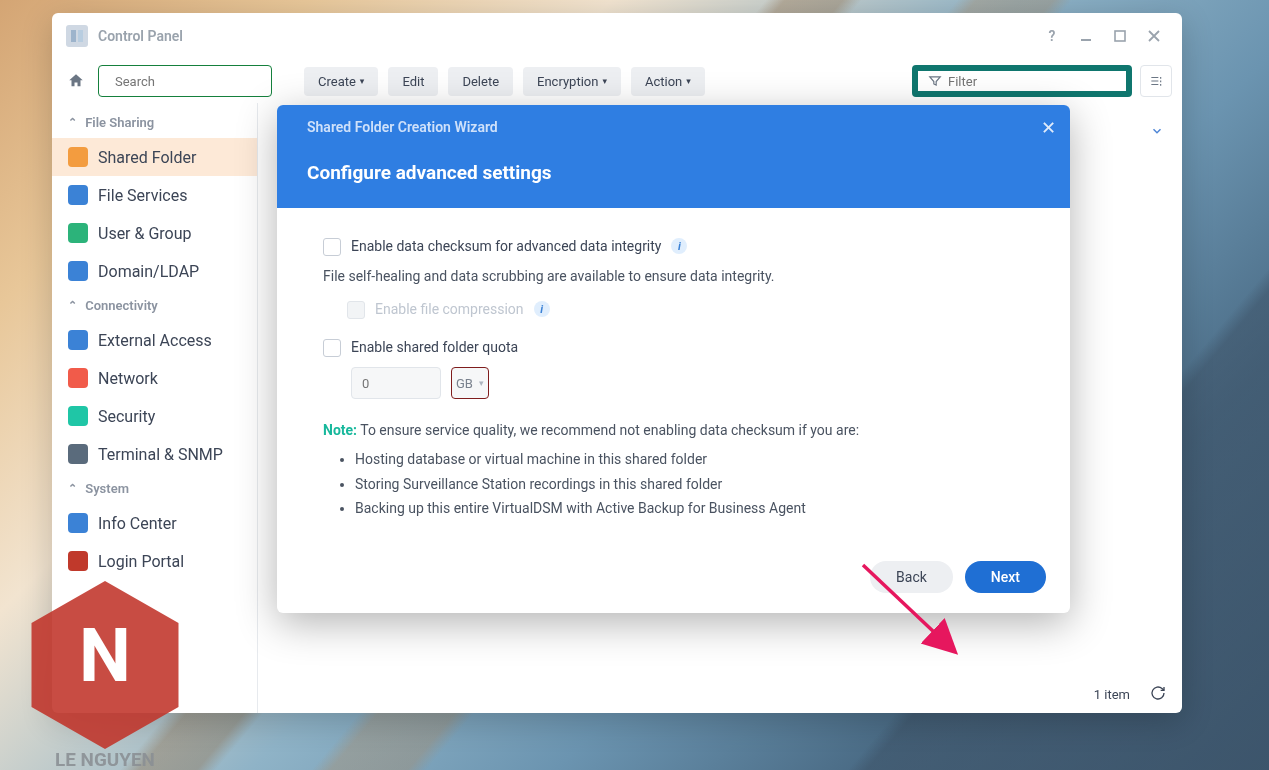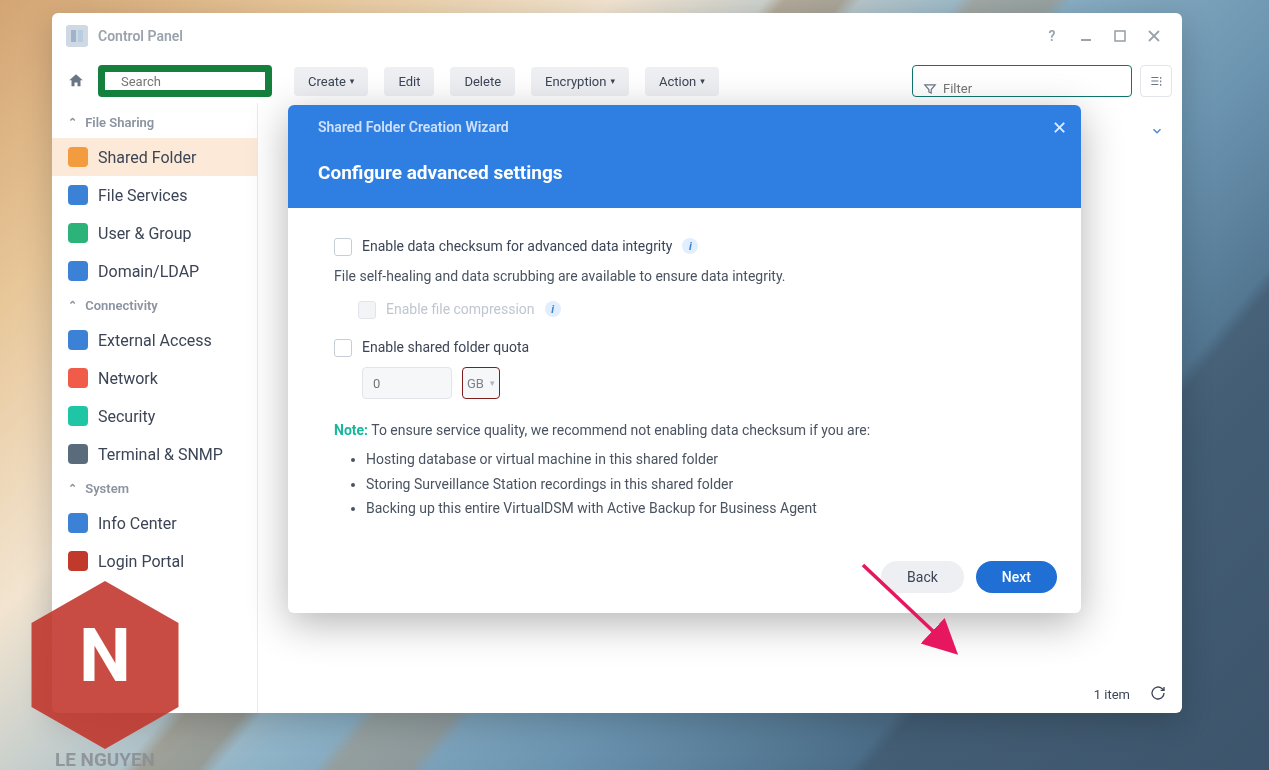--- a/index.html
+++ b/index.html
@@ -8,43 +8,43 @@
   linear-gradient(130deg, transparent 40%, rgba(139,100,60,.35) 41%, rgba(139,100,60,.35) 44%, transparent 45%,
   transparent 50%, rgba(180,130,80,.3) 51%, rgba(180,130,80,.3) 55%, transparent 56%,
   transparent 78%, rgba(60,80,100,.5) 79%, rgba(60,80,100,.5) 100%); }
 .window { position:absolute; left:52px; top:13px; width:1130px; height:700px; background:#fff; border-radius:6px; box-shadow:0 8px 32px rgba(0,0,0,.2); display:flex; flex-direction:column; }
 .titlebar { height:46px; display:flex; align-items:center; padding:0 14px; color:#9aa3ad; font-size:14px; font-weight:600; }
 .title-icon { width:22px; height:22px; background:#cfd8e3; border-radius:3px; margin-right:10px; display:inline-flex;align-items:center;justify-content:center; }
 .titlebar-spacer{flex:1}
 .titlebar .win-btn{width:28px;height:28px;display:inline-flex;align-items:center;justify-content:center;color:#9aa3ad;cursor:pointer;margin-left:6px}
 .topbar{height:44px;display:flex;align-items:center;padding:0 10px;gap:8px}
 .home-btn{width:28px;height:28px;display:inline-flex;align-items:center;justify-content:center;color:#6b7684;cursor:pointer}
-.search-wrap{display:flex;align-items:center;border:7px solid #15803d;border-radius:4px;padding:0 10px;height:32px;width:174px}
+.search-wrap{display:flex;align-items:center;border:1px solid #15803d;border-radius:4px;padding:0 10px;height:32px;width:174px}
 .search-wrap svg{margin-right:6px}
 .search-wrap input{border:none;outline:none;font-size:13px;color:#6b7684;flex:1;background:transparent}
-.toolbar-btns{display:flex;gap:16px;margin-left:14px}
+.toolbar-btns{display:flex;gap:10px;margin-left:24px}
 .tbtn{background:#edeff2;border:none;border-radius:4px;padding:7px 14px;font-size:13px;color:#3c4556;cursor:pointer;display:inline-flex;align-items:center;gap:4px}
 .tbtn .caret{font-size:9px}
 .toolbar-spacer{flex:1}
-.filter-wrap{display:flex;align-items:flex-end;border:1px solid #0f766e;border-radius:4px;padding:0 10px;height:32px;width:220px}
+.filter-wrap{display:flex;align-items:center;border:6px solid #0f766e;border-radius:4px;padding:0 10px;height:32px;width:220px}
 .filter-wrap input{border:none;outline:none;font-size:13px;color:#6b7684;flex:1;background:transparent}
 .settings-btn{width:32px;height:32px;border:1px solid #e1e5ea;border-radius:4px;display:inline-flex;align-items:center;justify-content:center;cursor:pointer;color:#6b7684}
 .body{display:flex;flex:1;min-height:0}
 .sidebar{width:206px;border-right:1px solid #e7eaee;overflow-y:auto;padding-top:4px}
 .section-header{display:flex;align-items:center;gap:8px;padding:8px 16px;color:#8b93a0;font-size:13px;font-weight:600;cursor:pointer}
 .section-header .chev{font-size:11px}
 .side-item{display:flex;align-items:center;gap:10px;padding:9px 16px;color:#3c4556;font-size:16px;cursor:pointer}
 .side-item.active{background:#fde9d7}
 .sicon{width:20px;height:20px;border-radius:4px;display:inline-flex;align-items:center;justify-content:center;font-size:12px;color:#fff}
 .main{flex:1;position:relative}
 .detail-expand{position:absolute;right:18px;top:20px;color:#4f86d6;cursor:pointer}
 .footer{position:absolute;bottom:10px;right:14px;display:flex;align-items:center;gap:20px;color:#3c4556;font-size:13px}
 .reload{width:18px;height:18px;cursor:pointer;color:#3c4556}
 
-.modal{position:absolute;left:288px;top:105px;width:793px;height:508px;background:#fff;border-radius:6px;box-shadow:0 10px 40px rgba(0,0,0,.3);overflow:hidden;display:flex;flex-direction:column}
+.modal{position:absolute;left:277px;top:105px;width:793px;height:508px;background:#fff;border-radius:6px;box-shadow:0 10px 40px rgba(0,0,0,.3);overflow:hidden;display:flex;flex-direction:column}
 .modal-head{background:#2f7ee2;color:#fff;padding:14px 30px 24px}
 .modal-head .wiz-title{font-size:14px;font-weight:600;color:#cfe1fa}
 .modal-head .close{position:absolute;right:14px;top:12px;color:#fff;cursor:pointer;font-size:18px;opacity:.85}
 .modal-head h2{font-size:19px;font-weight:700;margin-top:26px}
 .modal-body{flex:1;padding:30px 46px 10px;color:#3c4556;font-size:14px;overflow-y:auto}
 .cb-row{display:flex;align-items:flex-start;gap:10px;margin-bottom:10px}
 .cb{width:18px;height:18px;border:1px solid #c7cdd6;border-radius:3px;background:#fff;cursor:pointer;flex-shrink:0}
 .cb.disabled{background:#f2f4f6;border-color:#e1e5ea;cursor:not-allowed}
 .info-dot{width:16px;height:16px;border-radius:50%;background:#e0eefd;color:#3b82d6;display:inline-flex;align-items:center;justify-content:center;font-size:11px;font-weight:700;font-style:italic;cursor:pointer}
 .desc{color:#4a5361;margin-bottom:14px;line-height:1.5}

